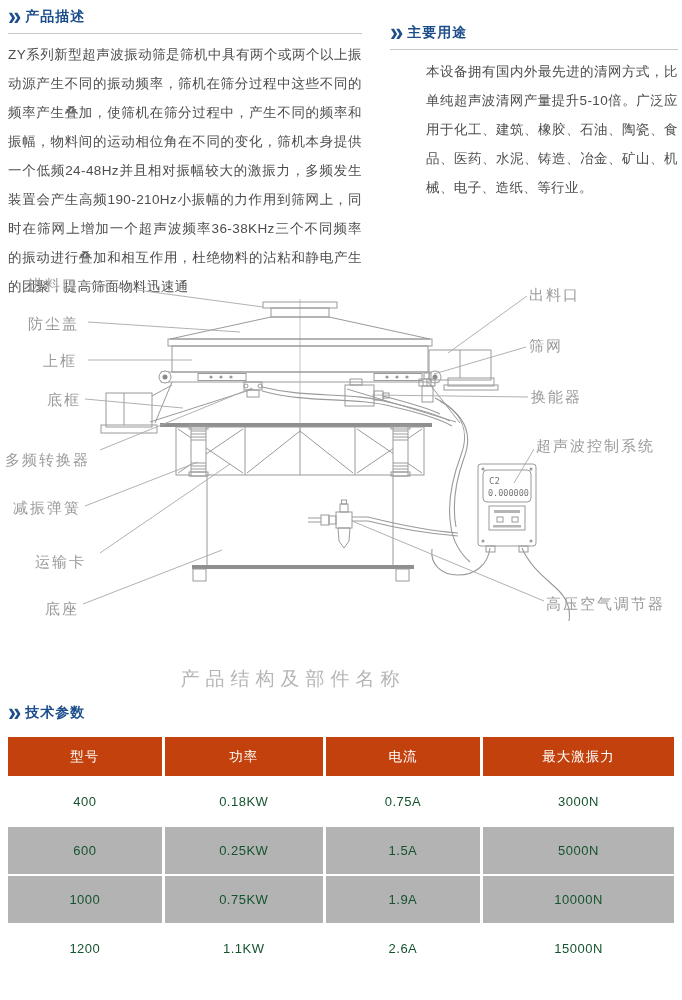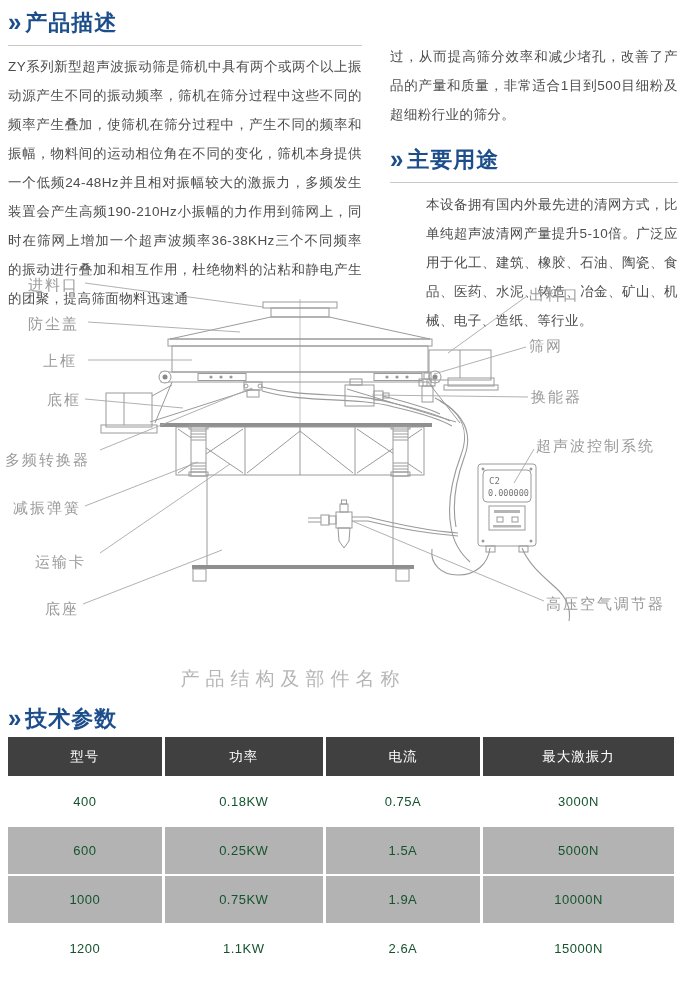--- a/index.html
+++ b/index.html
@@ -4,21 +4,21 @@
 <style>
   html,body{margin:0;padding:0;background:#fff;}
   body{width:682px;height:1000px;overflow:hidden;position:relative;
        font-family:"Liberation Sans","DejaVu Sans",sans-serif;color:#4b4b4b;}
   .page{position:relative;width:682px;height:1000px;background:#fff;}
 
   
   .sec-heading{display:flex;align-items:center;color:#1d4e8c;font-weight:bold;}
   .sec-heading .chev{font-size:24px;line-height:18px;letter-spacing:-3px;margin-right:7px;
                      transform:scaleY(1.05);}
-  .sec-heading .htxt{font-size:22px;letter-spacing:1px;}
+  .sec-heading .htxt{font-size:14px;letter-spacing:1px;}
   .divider{border-top:1px solid #c9c9c9;margin-top:7px;}
 
   
   .body-text{font-size:13.5px;line-height:29px;text-align:justify;color:#4d4d4d;
              letter-spacing:0.4px;}
 
   .col-left{position:absolute;left:8px;top:8px;width:354px;}
   .col-left .body-text{margin-top:6px;}
   .col-right{position:absolute;left:390px;top:8px;width:288px;}
   .col-right .cont-text{margin-top:34px;}
@@ -31,21 +31,21 @@
   .dlabel{position:absolute;font-size:15px;color:#9b9b9b;letter-spacing:2px;white-space:nowrap;}
 
   .caption{position:absolute;top:666px;left:0;width:586px;text-align:center;
            font-size:19px;color:#b5b5b5;letter-spacing:6px;}
 
   .params-head{position:absolute;left:8px;top:704px;}
 
   
   table.params{position:absolute;left:8px;top:737px;width:666px;border-collapse:collapse;
                table-layout:fixed;}
-  table.params th{background:#404040;color:#fff;font-weight:normal;font-size:13.5px;
+  table.params th{background:#c2410c;color:#fff;font-weight:normal;font-size:13.5px;
                   height:37px;letter-spacing:1px;border-right:3px solid #fff;}
   table.params th:last-child{border-right:none;font-family:Liberation Serif, serif;}
   table.params td{height:45px;text-align:center;font-size:13px;color:#14532d;
                   letter-spacing:0.5px;border-right:3px solid #fff;border-top:2px solid #fff;}
   table.params td:last-child{border-right:none;}
   table.params tbody tr.alt{background:#b3b3b3;}
   .cw1{width:23.3%;}.cw2{width:24.2%;}.cw3{width:23.6%;}.cw4{width:28.9%;}
 </style>
 </head>
 <body>
@@ -55,21 +55,20 @@
   <div class="col-left">
     <div class="sec-heading">
       <span class="chev">»</span>
       <span class="htxt">产品描述</span>
     </div>
     <div class="divider"></div>
     <div class="body-text">ZY系列新型超声波振动筛是筛机中具有两个或两个以上振动源产生不同的振动频率，筛机在筛分过程中这些不同的频率产生叠加，使筛机在筛分过程中，产生不同的频率和振幅，物料间的运动相位角在不同的变化，筛机本身提供一个低频24-48Hz并且相对振幅较大的激振力，多频发生装置会产生高频190-210Hz小振幅的力作用到筛网上，同时在筛网上增加一个超声波频率36-38KHz三个不同频率的振动进行叠加和相互作用，杜绝物料的沾粘和静电产生的团聚，提高筛面物料迅速通</div>
   </div>
 
   <div class="col-right">
-    <div class="body-text cont-text">过，从而提高筛分效率和减少堵孔，改善了产品的产量和质量，非常适合1目到500目细粉及超细粉行业的筛分。</div>
     <div class="sec-heading">
       <span class="chev">»</span>
       <span class="htxt">主要用途</span>
     </div>
     <div class="divider"></div>
     <div class="body-text body-text2">本设备拥有国内外最先进的清网方式，比单纯超声波清网产量提升5-10倍。广泛应用于化工、建筑、橡胶、石油、陶瓷、食品、医药、水泥、铸造、冶金、矿山、机械、电子、造纸、等行业。</div>
   </div>
 
   <div class="diagram">
     <svg width="682" height="405" viewBox="0 0 682 405">

